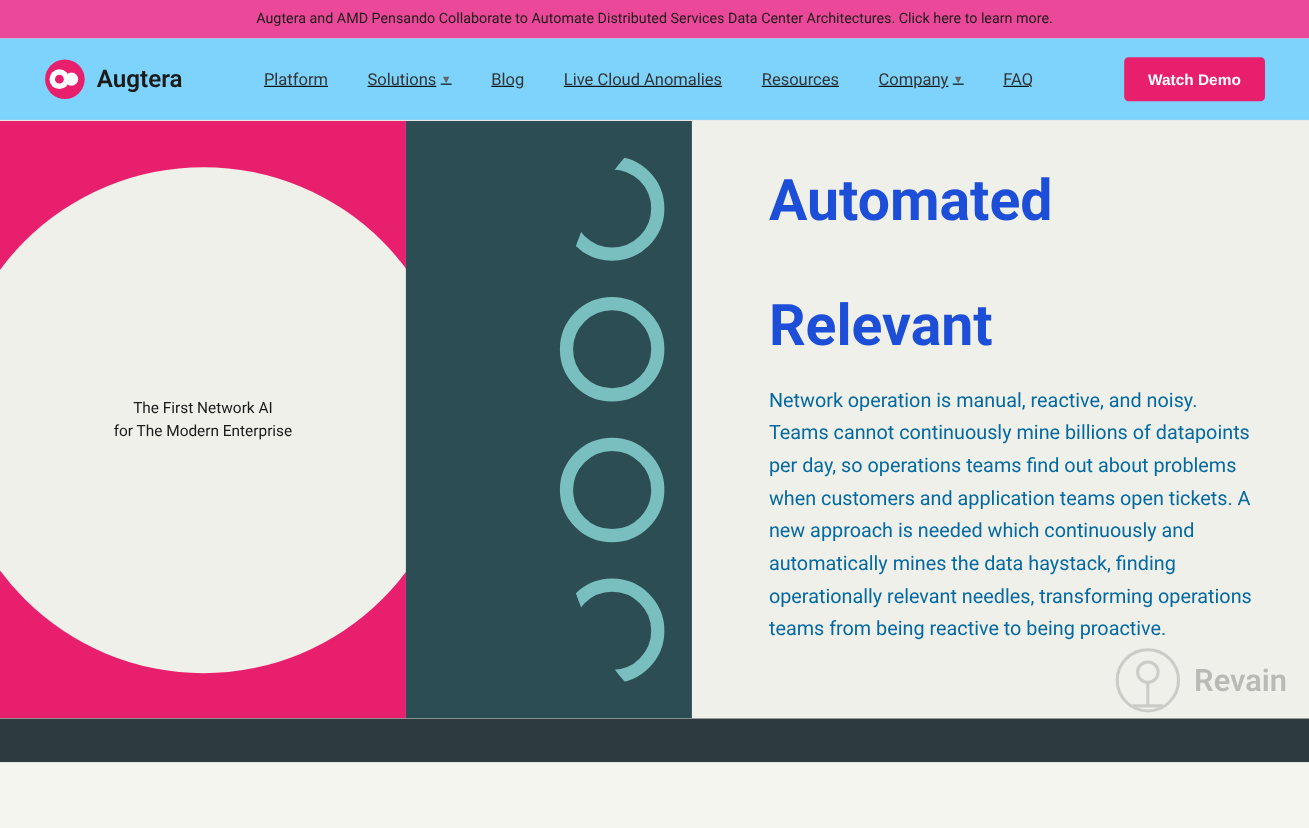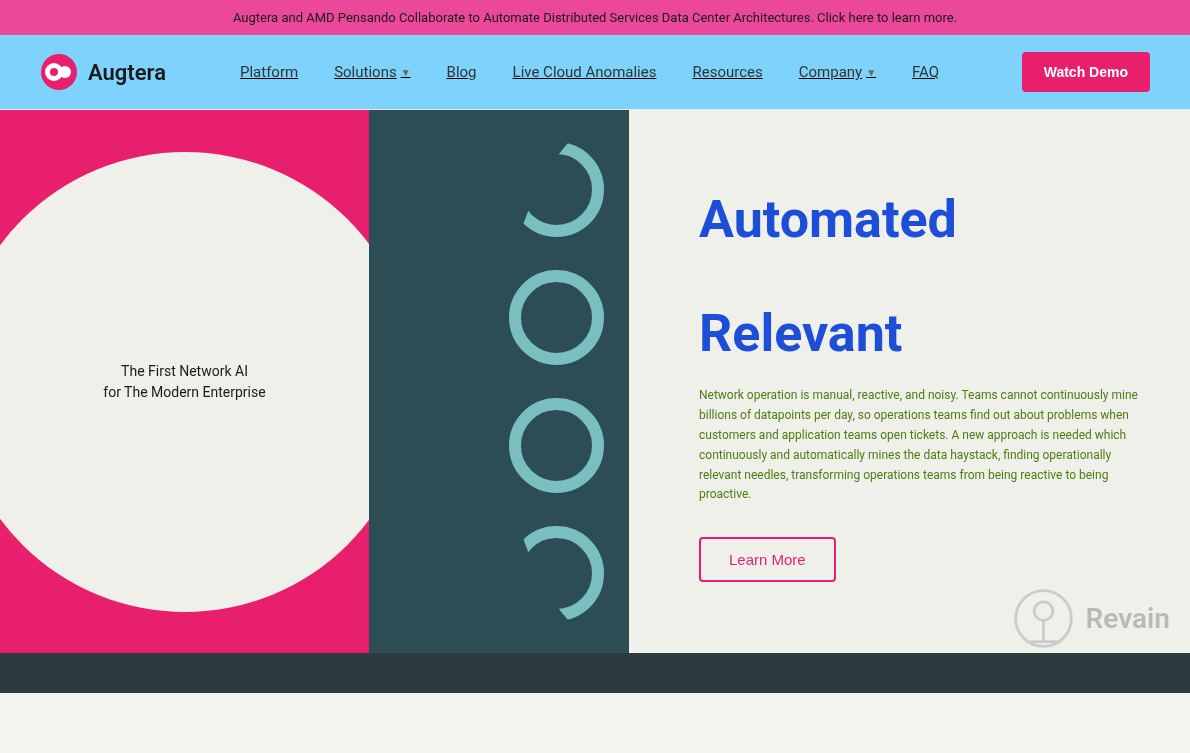--- a/index.html
+++ b/index.html
@@ -177,22 +177,22 @@
       justify-content: center;
     }
     .hero-title {
       font-size: 52px;
       font-weight: 700;
       color: #1d4ed8;
       line-height: 1.1;
       margin-bottom: 24px;
     }
     .hero-description {
-      font-size: 12px;
-      color: #4d7c0f;
+      font-size: 18px;
+      color: #0369a1;
       line-height: 1.65;
       max-width: 510px;
       margin-bottom: 32px;
     }
     .learn-more-btn {
       display: inline-block;
       border: 2px solid #e81f6d;
       color: #e81f6d;
       padding: 12px 28px;
       font-size: 15px;
@@ -304,21 +304,20 @@
     </div>
   </div>
 
   <div class="hero-right">
     <h1 class="hero-title">
       <span>Automated</span><br>
       <br>
       <span>Relevant</span>
     </h1>
     <p class="hero-description">Network operation is manual, reactive, and noisy. Teams cannot continuously mine billions of datapoints per day, so operations teams find out about problems when customers and application teams open tickets. A new approach is needed which continuously and automatically mines the data haystack, finding operationally relevant needles, transforming operations teams from being reactive to being proactive.</p>
-    <button class="learn-more-btn">Learn More</button>
   </div>
 
   <div class="revain-watermark">
     <svg class="revain-icon-svg" viewBox="0 0 70 70" xmlns="http://www.w3.org/2000/svg">
       <circle cx="35" cy="35" r="30" fill="none" stroke="#888" stroke-width="3"></circle>
       <circle cx="35" cy="27" r="10" fill="none" stroke="#888" stroke-width="3"></circle>
       <line x1="20" y1="60" x2="50" y2="60" stroke="#888" stroke-width="3"></line>
       <line x1="35" y1="37" x2="35" y2="60" stroke="#888" stroke-width="3"></line>
     </svg>
     <span class="revain-text">Revain</span>

